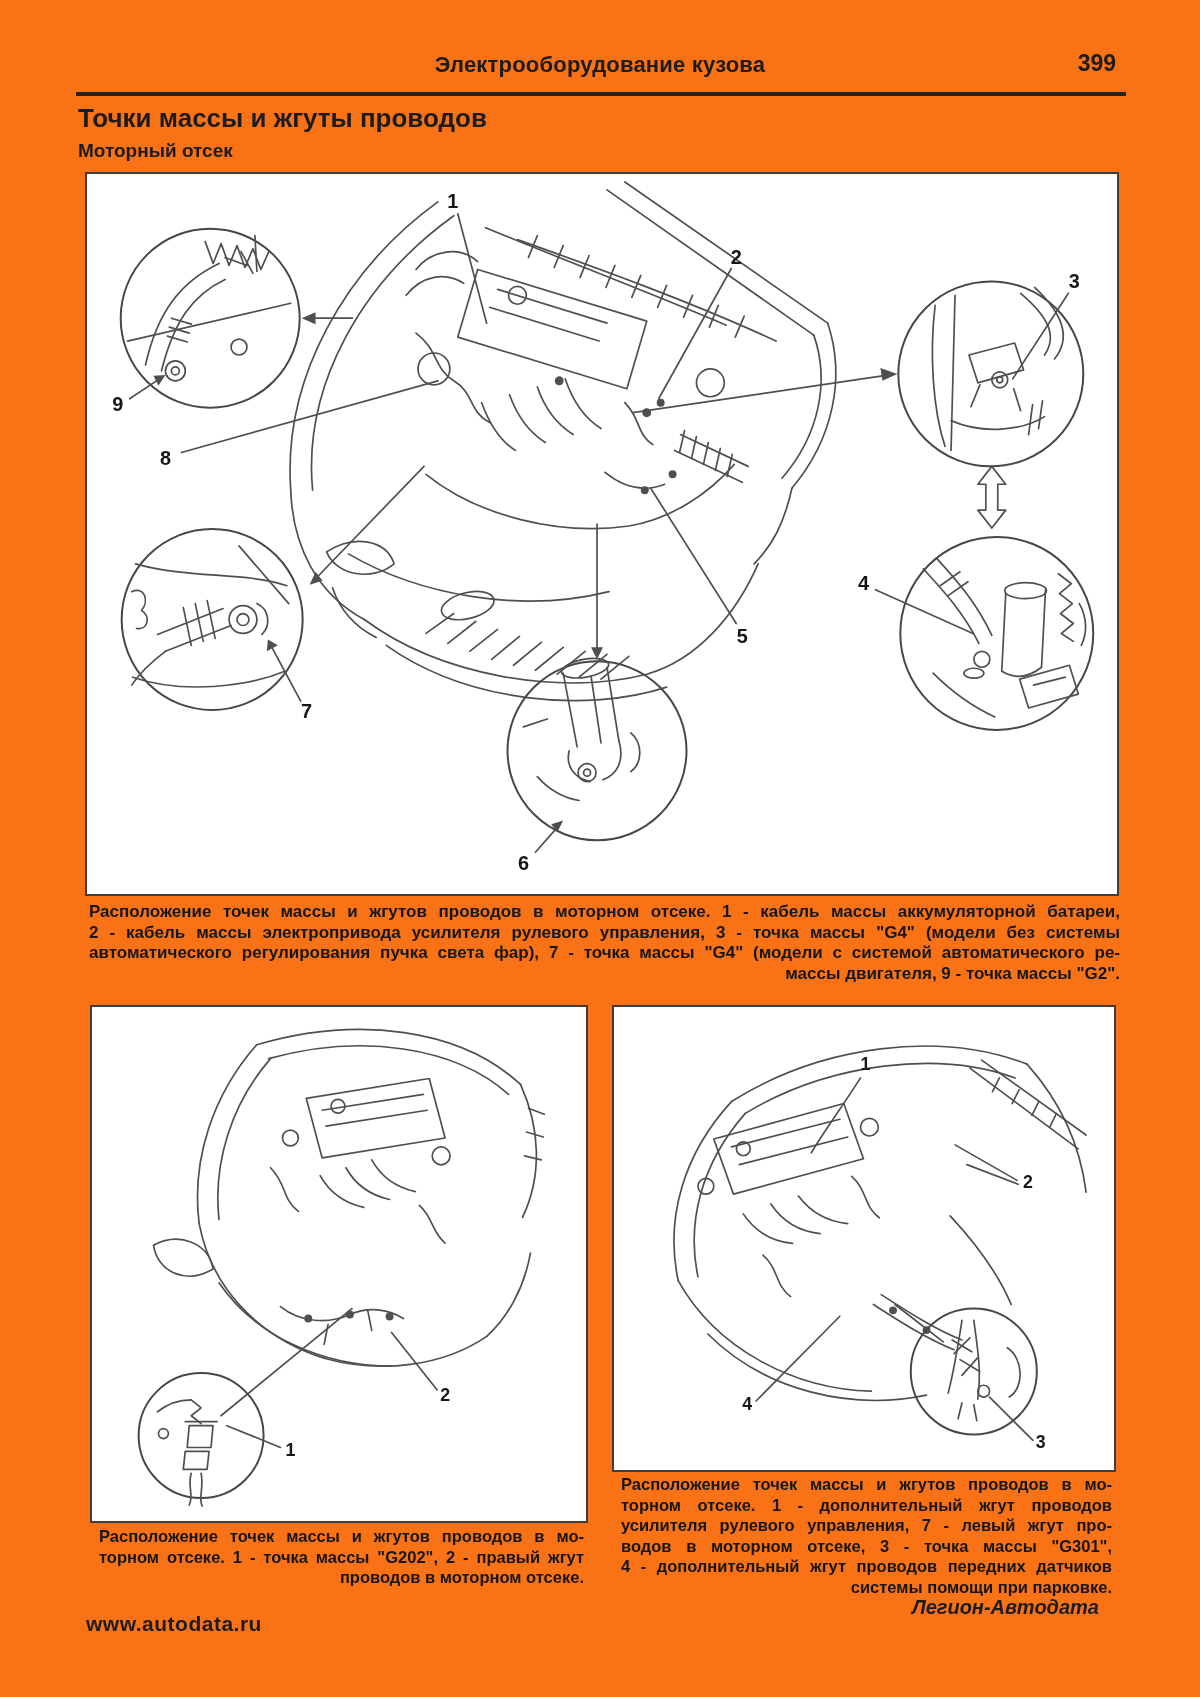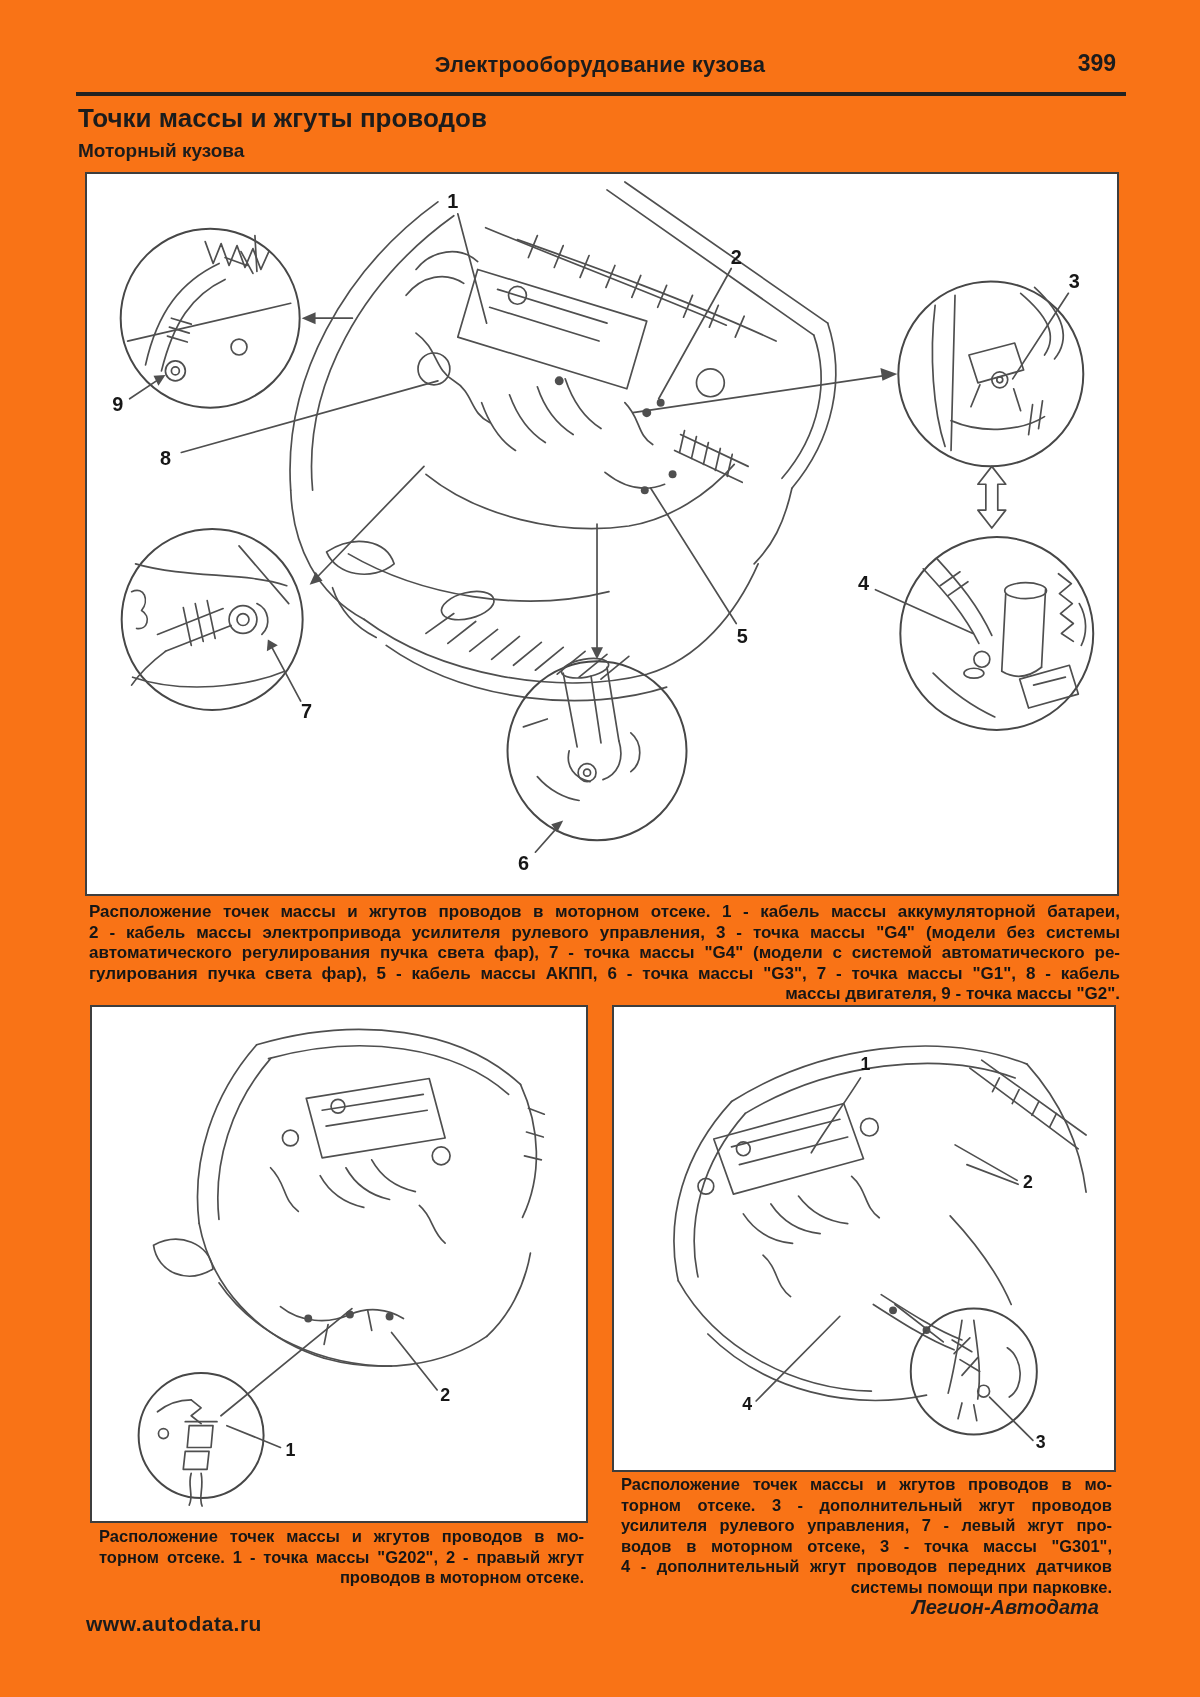--- a/index.html
+++ b/index.html
@@ -34,21 +34,21 @@
 </style>
 </head>
 <body>
 
 <div class="page">
 
   <div class="hdr-title">Электрооборудование кузова</div>
   <div class="page-num">399</div>
   <div class="hdr-rule"></div>
   <div class="h1">Точки массы и жгуты проводов</div>
-  <div class="h2">Моторный кузова</div>
+  <div class="h2">Моторный отсек</div>
 
   <div class="figbox" id="fig-main">
     <svg width="1026" height="716" viewBox="0 0 1030 720">
 
       <g class="s1">
         <path d="M540,8 L744,150"></path>
         <path d="M522,16 L730,162"></path>
         <path d="M432,66 C505,92 606,128 692,168"></path>
         <path d="M452,62 L443,84 M478,72 L469,94 M504,82 L495,104 M530,92 L521,114 M556,102 L547,124 M582,112 L573,134 M608,122 L599,144 M634,132 L625,154 M660,143 L651,164"></path>
         <path d="M744,150 C762,204 750,266 708,316"></path>
@@ -200,21 +200,20 @@
         <text class="num" x="78" y="293">8</text>
         <text class="num" x="30" y="238">9</text>
       </g>
     </svg>
   </div>
 
   <div class="cap" id="cap-main">
     <div class="ln-j">Расположение точек массы и жгутов проводов в моторном отсеке. 1 - кабель массы аккумуляторной батареи,</div>
     <div class="ln-j">2 - кабель массы электропривода усилителя рулевого управления, 3 - точка массы "G4" (модели без системы</div>
     <div class="ln-j">автоматического регулирования пучка света фар), 7 - точка массы "G4" (модели с системой автоматического ре-</div>
-    <div class="ln-j">гулирования пучка света фар), 5 - кабель массы АКПП, 6 - точка массы "G3", 7 - точка массы "G1", 8 - кабель</div>
     <div class="ln-l">массы двигателя, 9 - точка массы "G2".</div>
   </div>
 
   <div class="figbox" id="fig-bl">
     <svg width="490" height="510" viewBox="0 0 494 514">
       <g class="s1">
         <path d="M166,38 C268,8 372,22 432,78"></path>
         <path d="M178,52 C272,26 366,40 420,88"></path>
         <path d="M166,38 C122,88 100,154 108,218"></path>
         <path d="M180,52 C140,98 122,158 128,214"></path>
@@ -318,21 +317,21 @@
         <text class="num num-s" x="254" y="64">1</text>
         <text class="num num-s" x="419" y="184">2</text>
         <text class="num num-s" x="432" y="448">3</text>
         <text class="num num-s" x="134" y="409">4</text>
       </g>
     </svg>
   </div>
 
   <div class="cap" id="cap-br">
     <div class="ln-j">Расположение точек массы и жгутов проводов в мо-</div>
-    <div class="ln-j">торном отсеке. 3 - дополнительный жгут проводов</div>
+    <div class="ln-j">торном отсеке. 1 - дополнительный жгут проводов</div>
     <div class="ln-j">усилителя рулевого управления, 7 - левый жгут про-</div>
     <div class="ln-j">водов в моторном отсеке, 3 - точка массы "G301",</div>
     <div class="ln-j">4 - дополнительный жгут проводов передних датчиков</div>
     <div class="ln-l">системы помощи при парковке.</div>
   </div>
 
   <div class="foot-l">www.autodata.ru</div>
   <div class="foot-r">Легион-Автодата</div>
 
 </div>

